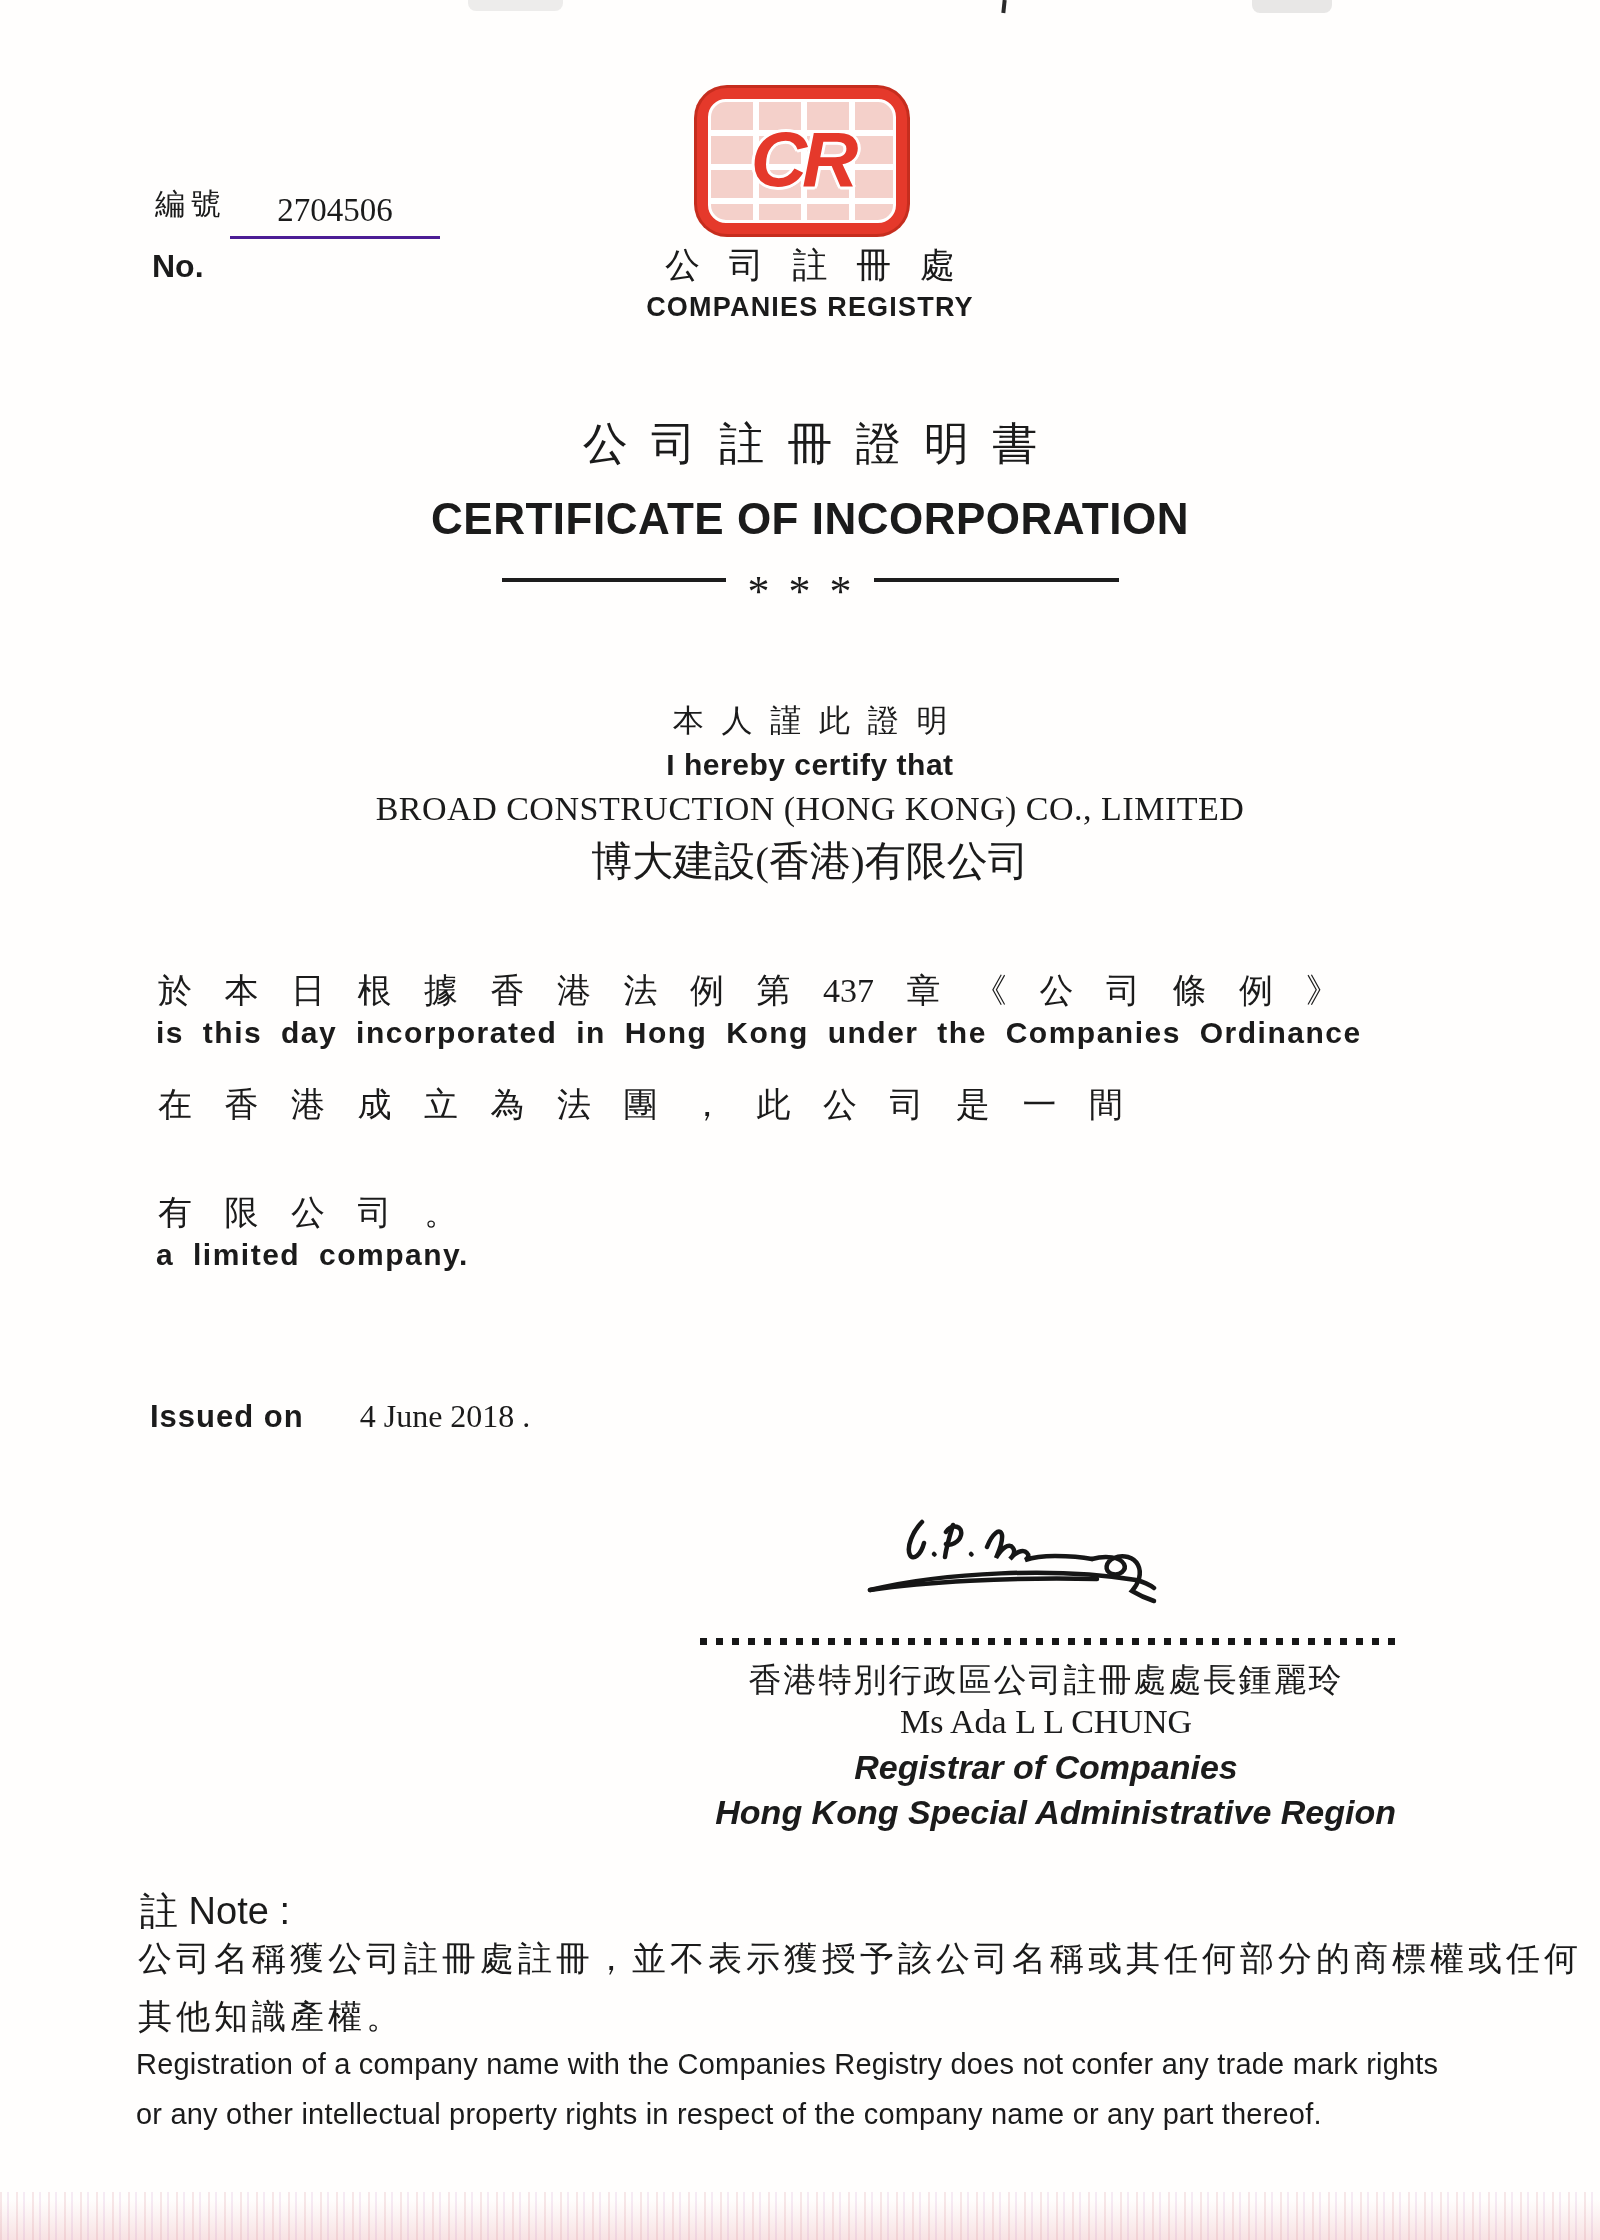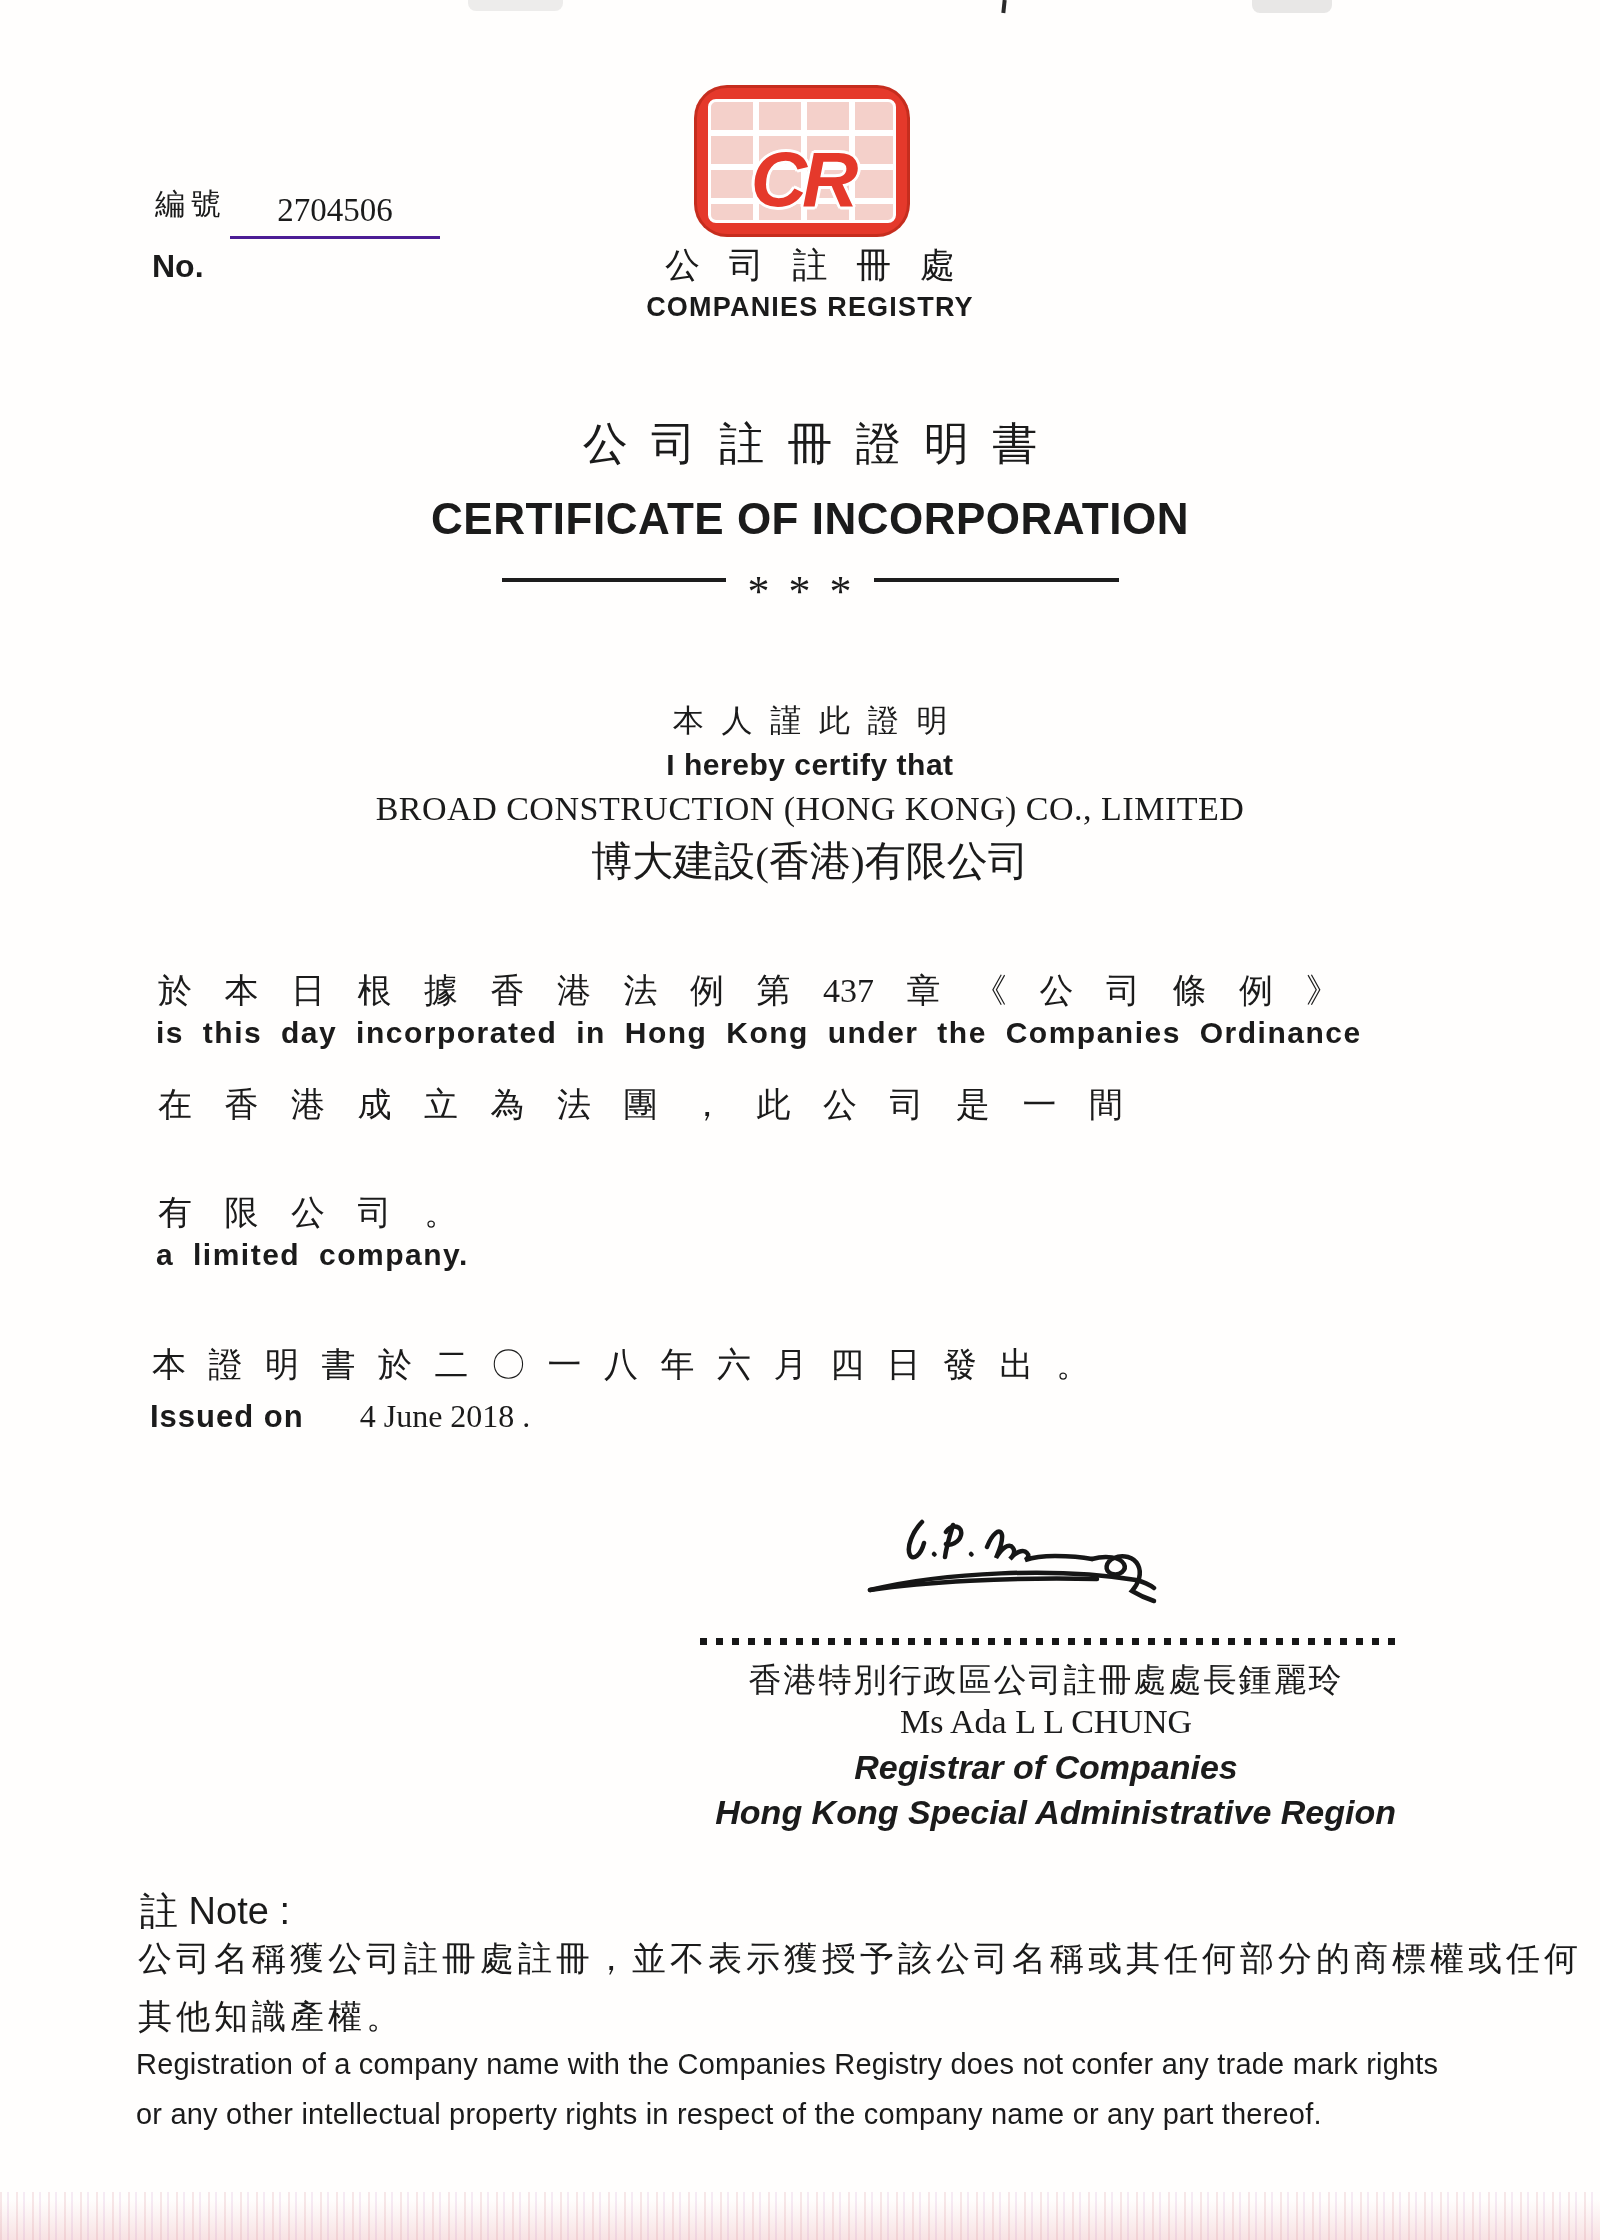--- a/index.html
+++ b/index.html
@@ -35,26 +35,26 @@
 
   
   .cr-logo{
     left:697px;top:88px;width:188px;height:124px;
     background:#e5392b;border-radius:30px;
     box-shadow:0 0 0 3px #c62d1e;
     padding:11px;
   }
   .cr-inner{
     width:100%;height:100%;
-    border:3px solid #ffffff;border-radius:8px;box-sizing:border-box;
+    border:3px solid #ffffff;border-radius:18px;box-sizing:border-box;
     background-color:#f4d0ca;
     background-image:
       repeating-linear-gradient(180deg, transparent 0 28px, #ffffff 28px 34px),
       repeating-linear-gradient(90deg, transparent 0 42px, #ffffff 42px 48px);
-    display:flex;align-items:flex-end;justify-content:center;
+    display:flex;align-items:center;justify-content:center;
     overflow:hidden;
   }
   .cr-text{
     font-family:"Liberation Sans","DejaVu Sans",sans-serif;
     font-weight:bold;font-style:italic;
     font-size:78px;line-height:1;letter-spacing:-5px;
     color:#e5392b;
     transform:translateY(-2px);
     text-shadow:
       -3px 0 0 #fff, 3px 0 0 #fff, 0 -3px 0 #fff, 0 3px 0 #fff,
@@ -156,21 +156,20 @@
 
   <div class="centered company-en">BROAD CONSTRUCTION (HONG KONG) CO., LIMITED</div>
   <div class="centered company-cn">博大建設(香港)有限公司</div>
 
   <div class="abs body-cn p1-cn">於 本 日 根 據 香 港 法 例 第 437 章 《 公 司 條 例 》</div>
   <div class="abs body-en p1-en">is this day incorporated in Hong Kong under the Companies Ordinance</div>
   <div class="abs body-cn p2-cn">在 香 港 成 立 為 法 團 ， 此 公 司 是 一 間</div>
   <div class="abs body-cn p3-cn">有 限 公 司 。</div>
   <div class="abs body-en p3-en">a limited company.</div>
 
-  <div class="abs issue-cn">本 證 明 書 於 二 〇 一 八 年 六 月 四 日 發 出 。</div>
   <div class="abs issue-row">
     <span class="issue-label">Issued on</span>
     <span class="issue-date">4 June 2018 .</span>
   </div>
 
   <svg class="abs sig-svg" width="345" height="118" viewBox="0 0 345 118" fill="none">
     <g stroke="#161616" stroke-width="4.5" stroke-linecap="round" fill="none">
       <path d="M70,20 C61,29 54,45 58,53 C61,59 69,53 72,41"></path>
       <path d="M82,52 l0.5,0.5"></path>
       <path d="M101,23 C97,36 94,47 93,55"></path>

